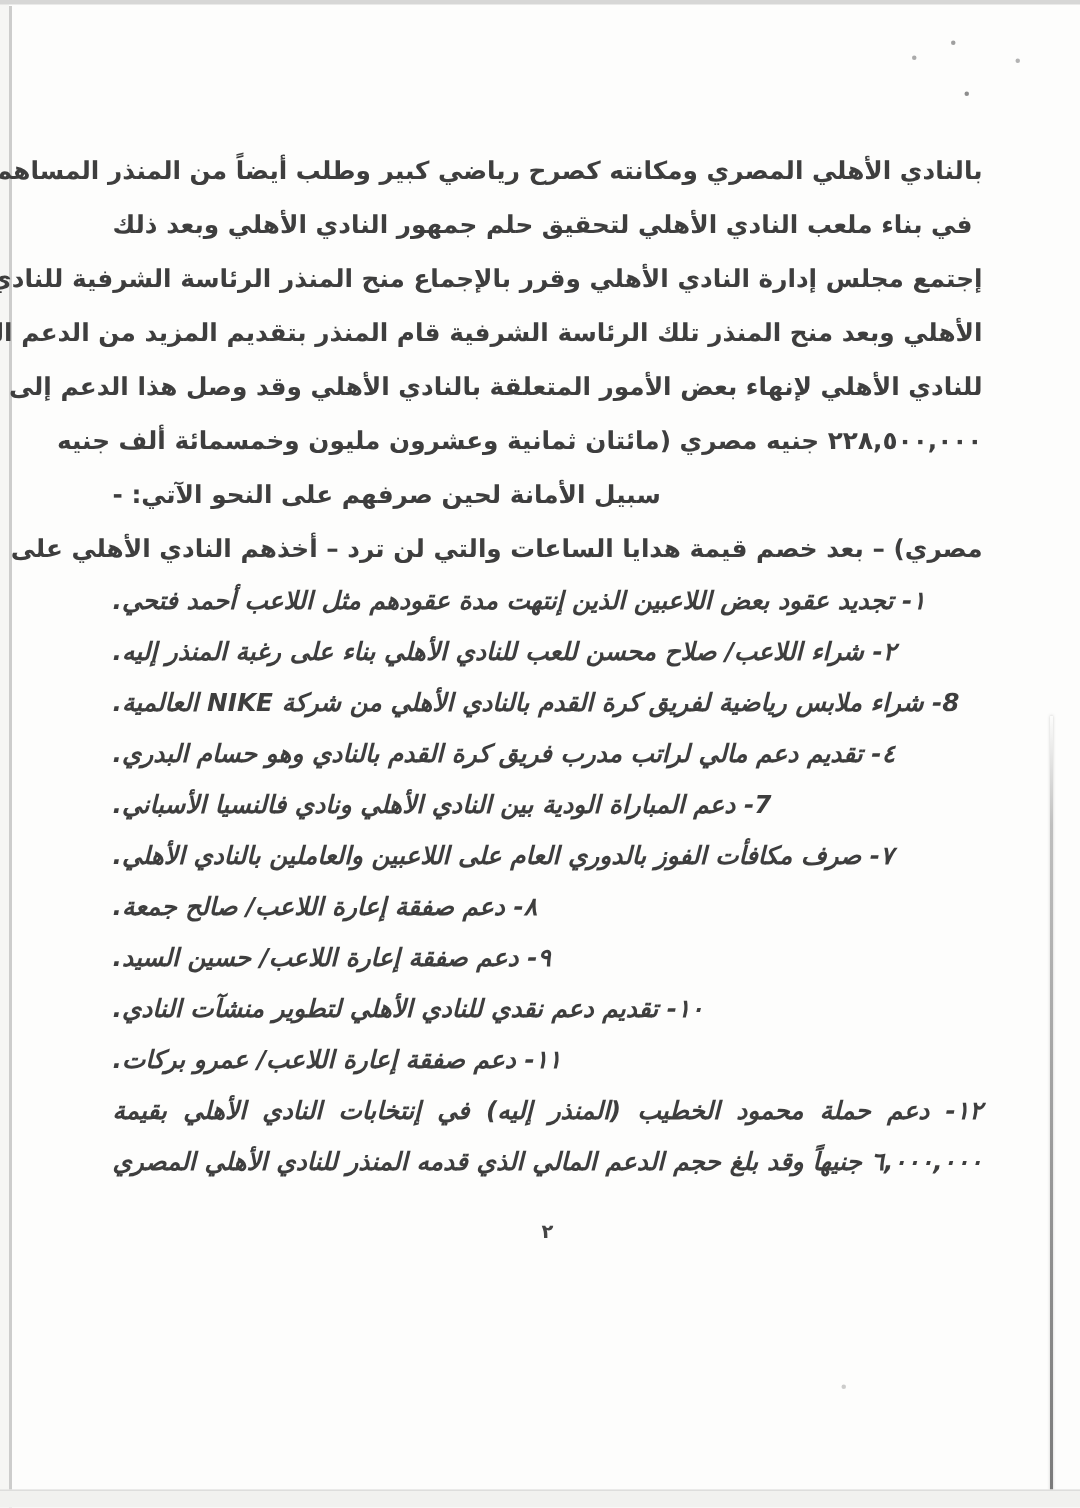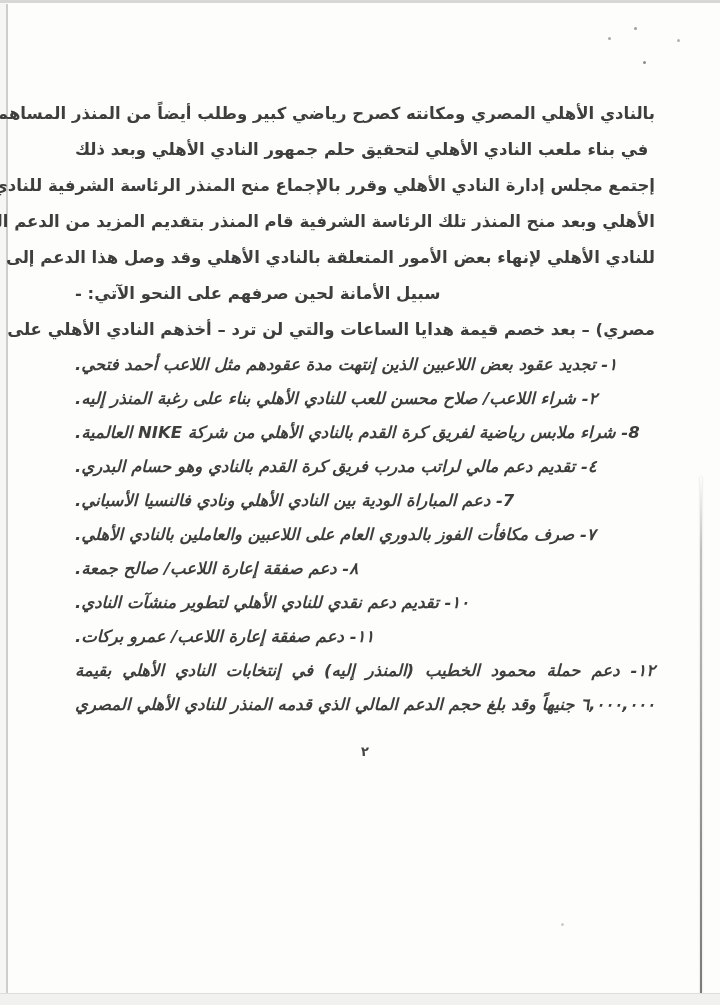--- a/index.html
+++ b/index.html
@@ -73,32 +73,34 @@
   <div class="speck sp5"></div>
 
   <div class="textblock">
 
     <div class="para">
       <div class="ln just">بالنادي الأهلي المصري ومكانته كصرح رياضي كبير وطلب أيضاً من المنذر المساهمة مالياً</div>
       <div class="ln">في بناء ملعب النادي الأهلي لتحقيق حلم جمهور النادي الأهلي وبعد ذلك</div>
       <div class="ln just">إجتمع مجلس إدارة النادي الأهلي وقرر بالإجماع منح المنذر الرئاسة الشرفية للنادي</div>
       <div class="ln just">الأهلي وبعد منح المنذر تلك الرئاسة الشرفية قام المنذر بتقديم المزيد من الدعم المالي</div>
       <div class="ln just">للنادي الأهلي لإنهاء بعض الأمور المتعلقة بالنادي الأهلي وقد وصل هذا الدعم إلى مبلغ</div>
+      <div class="ln just">٢٢٨,٥٠٠,٠٠٠ جنيه مصري (مائتان ثمانية وعشرون مليون وخمسمائة ألف جنيه</div>
       <div class="ln">سبيل الأمانة لحين صرفهم على النحو الآتي: -</div>
       <div class="ln just">مصري) – بعد خصم قيمة هدايا الساعات والتي لن ترد – أخذهم النادي الأهلي على</div>
     </div>
 
     <div class="items">
       <div class="item">١- تجديد عقود بعض اللاعبين الذين إنتهت مدة عقودهم مثل اللاعب أحمد فتحي.</div>
       <div class="item">٢- شراء اللاعب/ صلاح محسن للعب للنادي الأهلي بناء على رغبة المنذر إليه.</div>
       <div class="item">8- شراء ملابس رياضية لفريق كرة القدم بالنادي الأهلي من شركة NIKE العالمية.</div>
       <div class="item">٤- تقديم دعم مالي لراتب مدرب فريق كرة القدم بالنادي وهو حسام البدري.</div>
       <div class="item">7- دعم المباراة الودية بين النادي الأهلي ونادي فالنسيا الأسباني.</div>
       <div class="item">٧- صرف مكافأت الفوز بالدوري العام على اللاعبين والعاملين بالنادي الأهلي.</div>
       <div class="item">٨- دعم صفقة إعارة اللاعب/ صالح جمعة.</div>
+      <div class="item">٩- دعم صفقة إعارة اللاعب/ حسين السيد.</div>
       <div class="item">١٠- تقديم دعم نقدي للنادي الأهلي لتطوير منشآت النادي.</div>
       <div class="item">١١- دعم صفقة إعارة اللاعب/ عمرو بركات.</div>
       <div class="ln just">١٢- دعم حملة محمود الخطيب (المنذر إليه) في إنتخابات النادي الأهلي بقيمة</div>
       <div class="ln just">٦,٠٠٠,٠٠٠ جنيهاً وقد بلغ حجم الدعم المالي الذي قدمه المنذر للنادي الأهلي المصري</div>
     </div>
 
     <div class="pagenum">٢</div>
   </div>
 
 </div>

